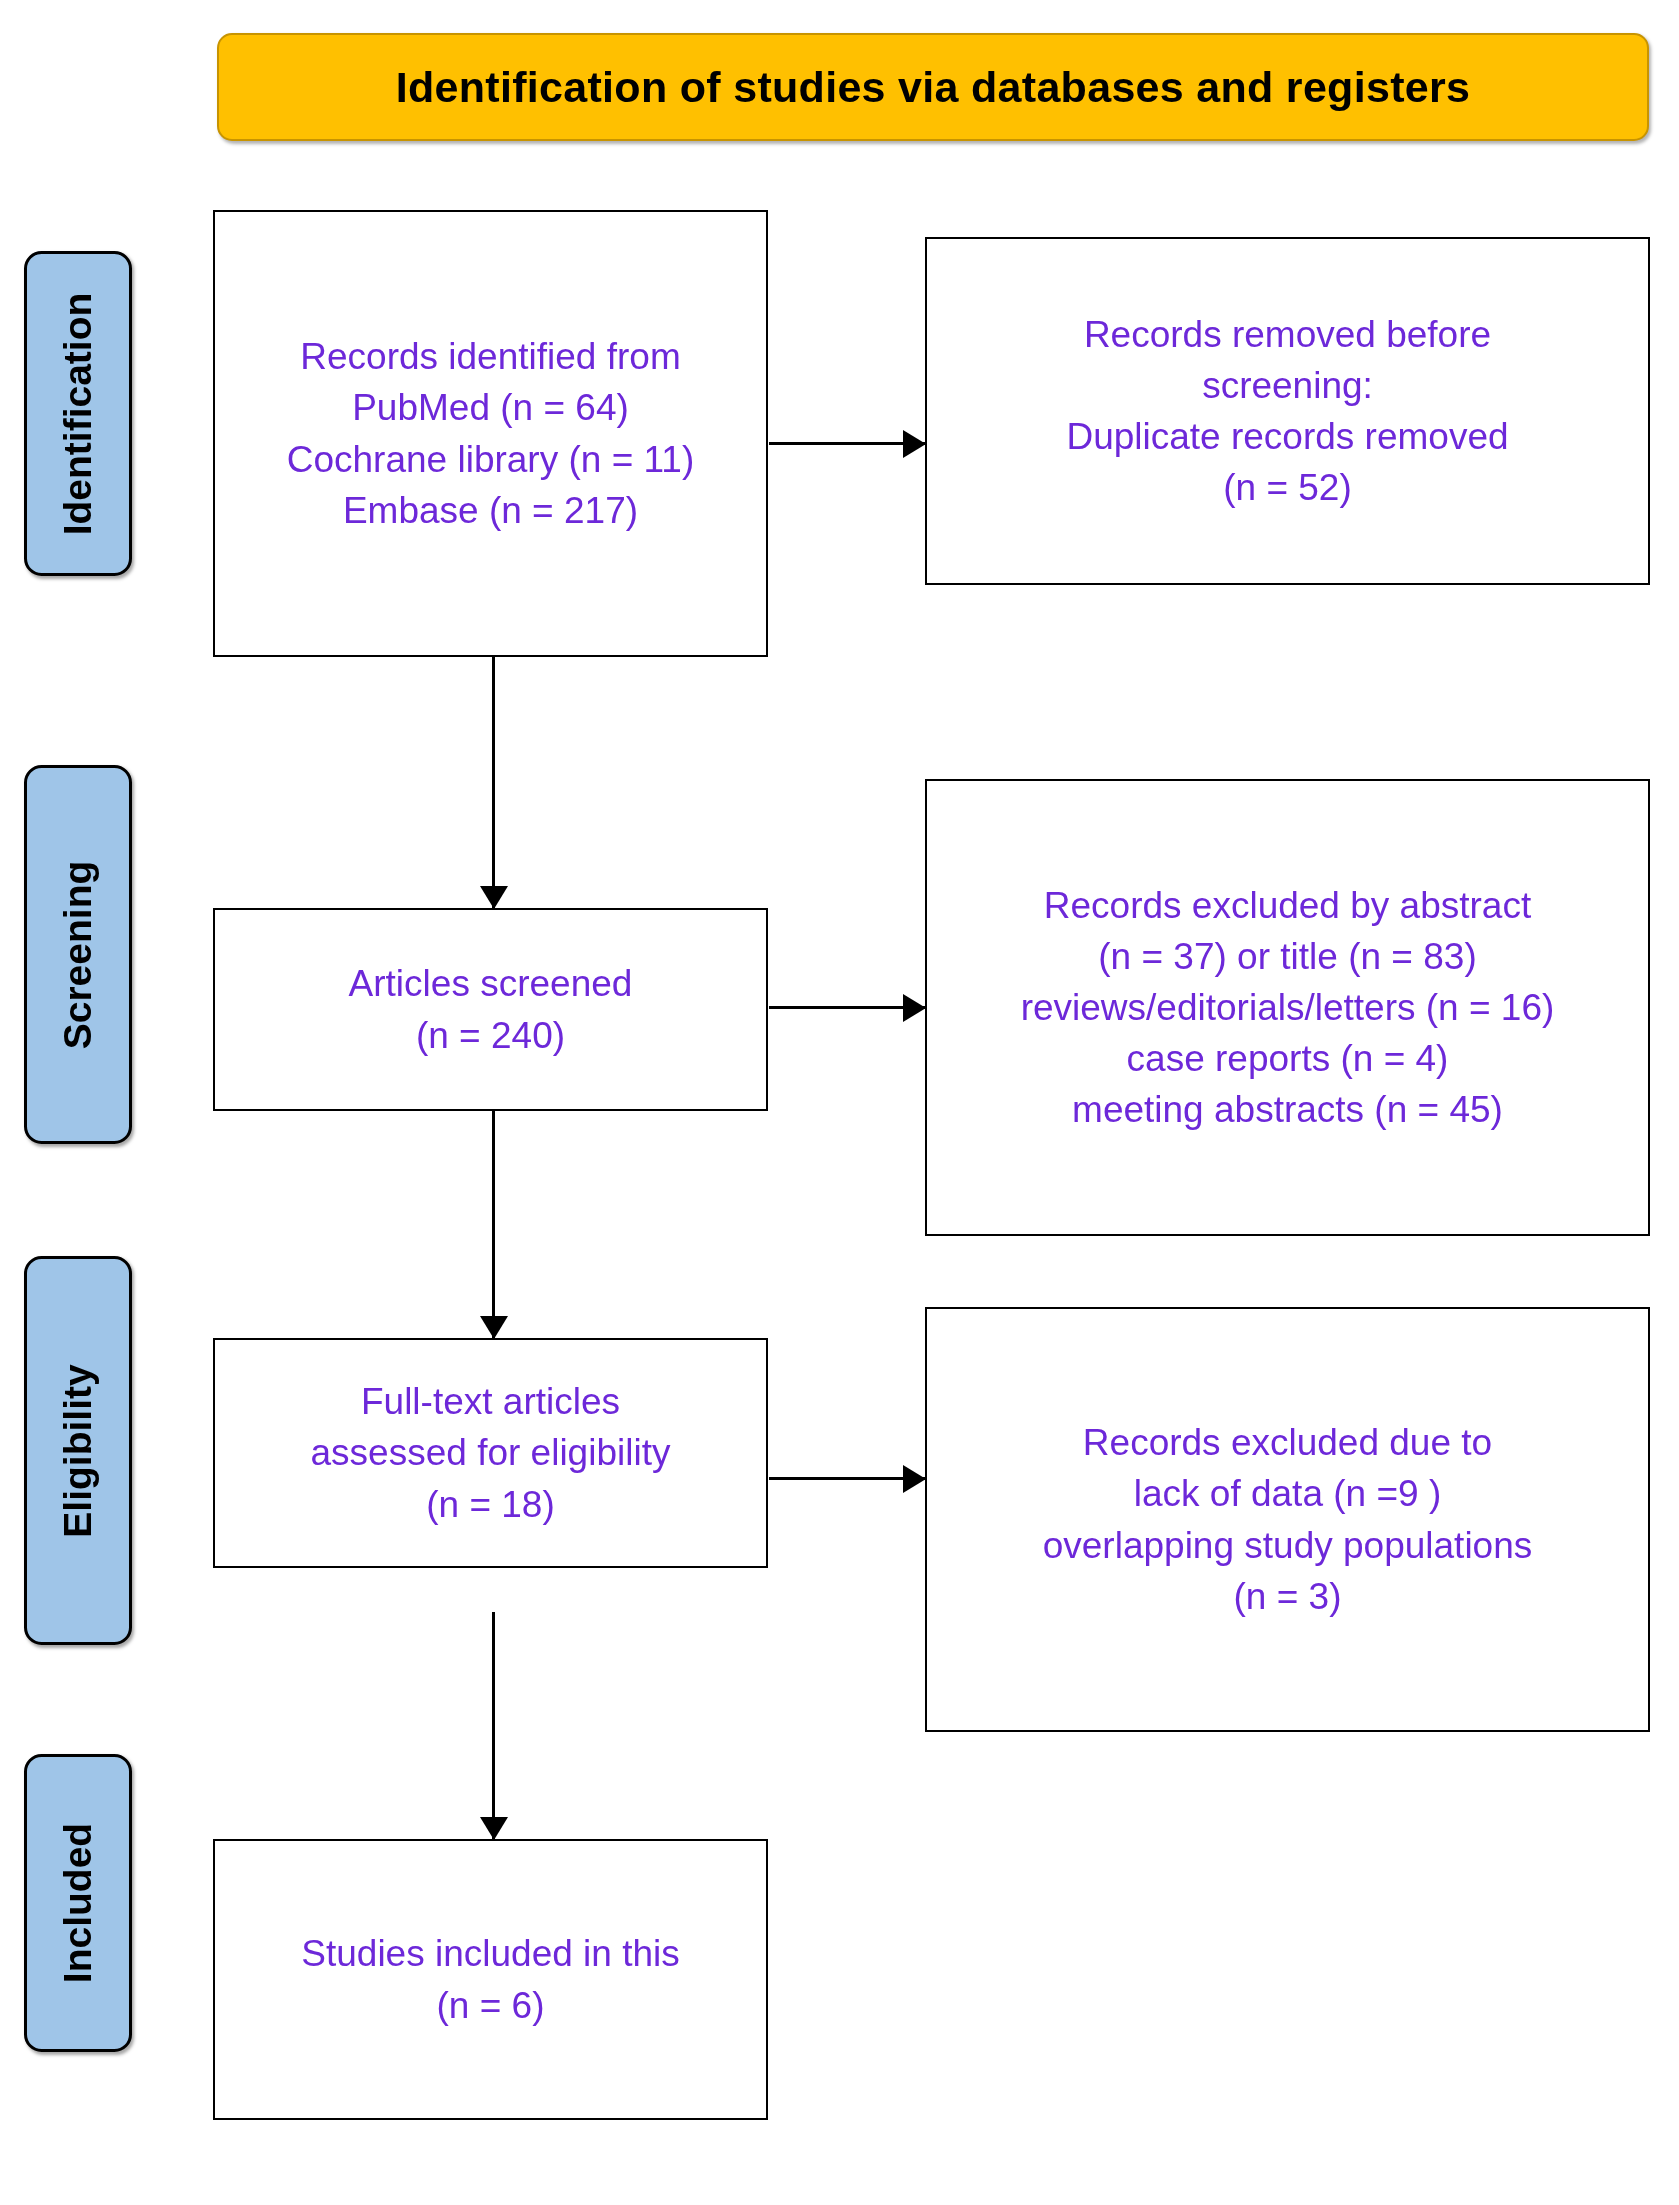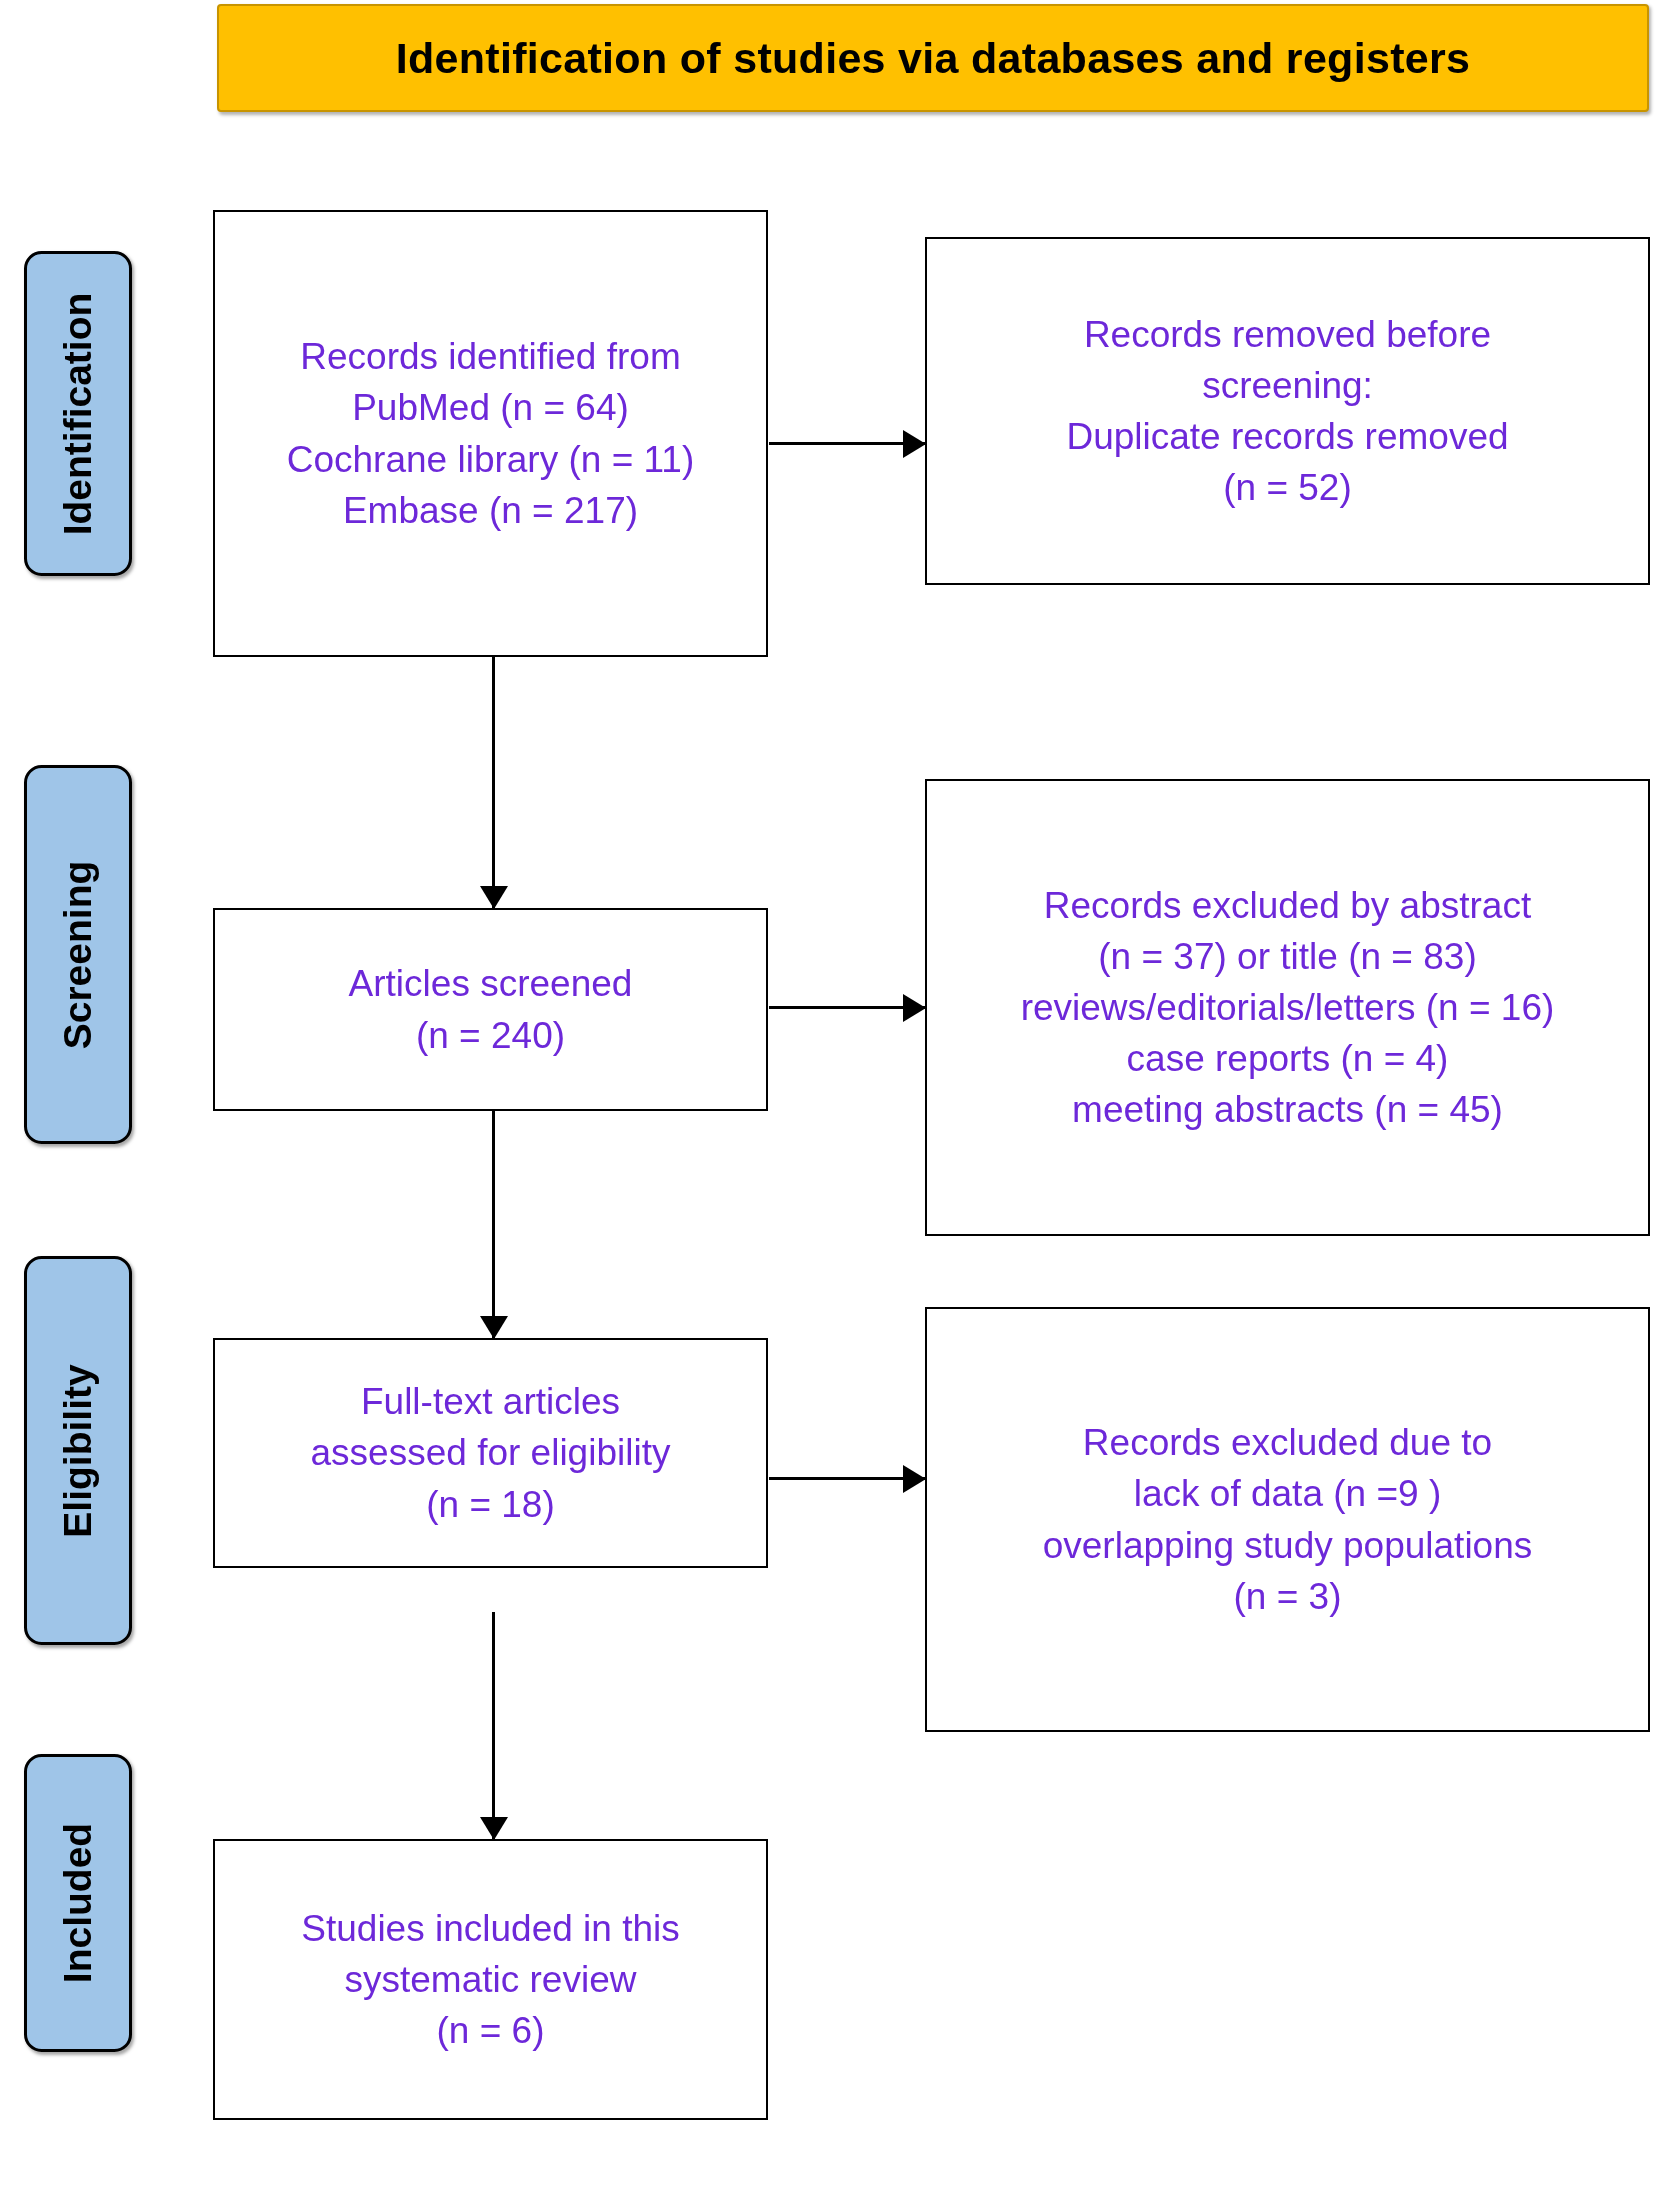--- a/index.html
+++ b/index.html
@@ -15,26 +15,26 @@
     width: 1680px;
     height: 2205px;
     background: #ffffff;
     overflow: hidden;
   }
 
   
   .header-banner {
     position: absolute;
     left: 217px;
-    top: 4px;
+    top: 33px;
     width: 1432px;
     height: 108px;
     background: #FFC000;
     border: 2.7px solid #C89400;
-    border-radius: 4px;
+    border-radius: 15px;
     box-shadow: 2px 2.7px 3.4px rgba(0,0,0,0.30);
     display: flex;
     align-items: center;
     justify-content: center;
     box-sizing: border-box;
   }
   .header-title {
     font-size: 43px;
     font-weight: bold;
     color: #000000;
@@ -204,21 +204,20 @@
 
   <div class="flow-box right-box" id="box-excluded-elig">
     <div class="line">Records excluded due to</div>
     <div class="line">lack of  data (n =9 )</div>
     <div class="line">overlapping study populations</div>
     <div class="line">(n = 3)</div>
   </div>
 
   <div class="flow-box left-box" id="box-included">
     <div class="line">Studies included in this</div>
-    <div class="line">systematic review</div>
     <div class="line">(n = 6)</div>
   </div>
 
   <div class="arrow-v" id="arrow-ident-to-screened"></div>
   <div class="arrow-v" id="arrow-screened-to-full"></div>
   <div class="arrow-v" id="arrow-full-to-included"></div>
 
   <div class="arrow-h" id="arrow-ident-to-removed"></div>
   <div class="arrow-h" id="arrow-screened-to-excl"></div>
   <div class="arrow-h" id="arrow-full-to-excl"></div>

